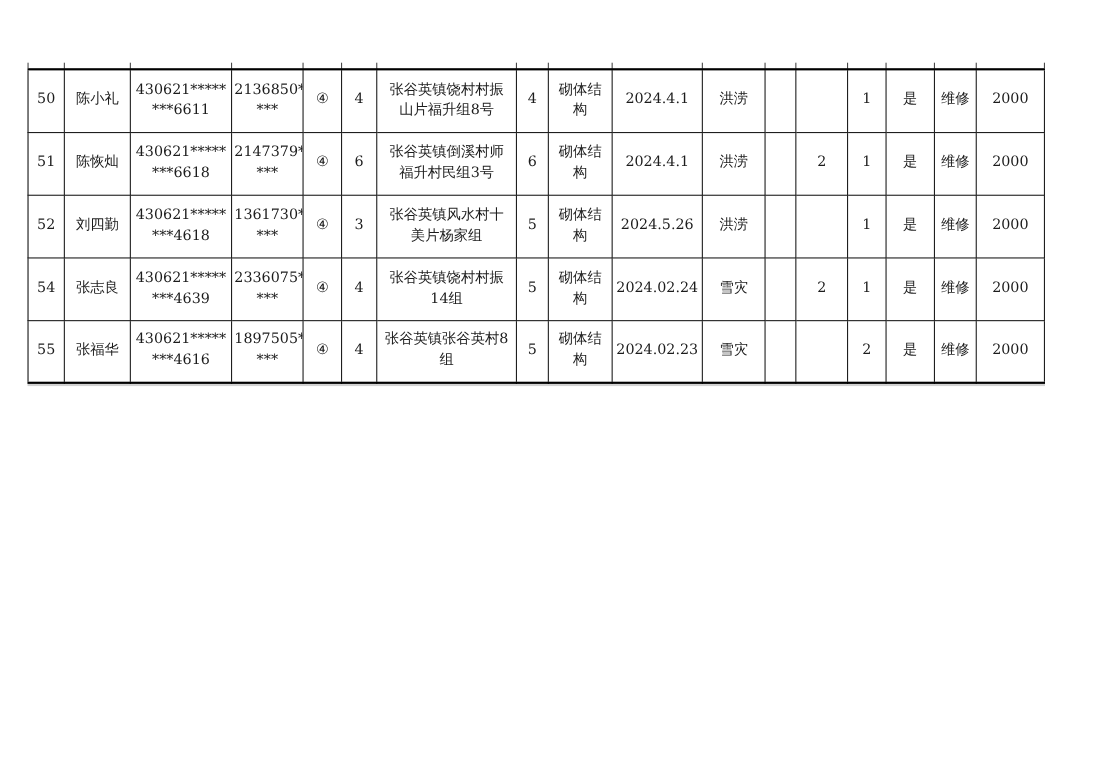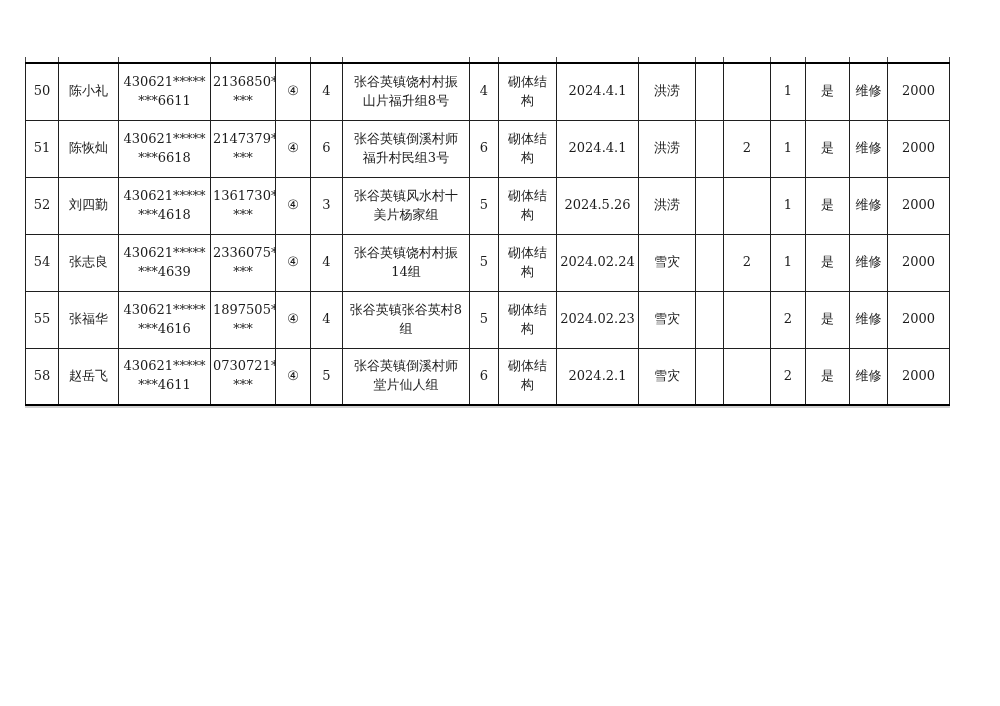--- a/index.html
+++ b/index.html
@@ -203,38 +203,15 @@
 构</td>
           <td>2024.02.23</td>
           <td>雪灾</td>
           <td></td>
           <td></td>
           <td>2</td>
           <td>是</td>
           <td>维修</td>
           <td>2000</td>
         </tr>
-        <tr>
-          <td>58</td>
-          <td>赵岳飞</td>
-          <td>430621*****
-***4611</td>
-          <td>0730721*
-***</td>
-          <td>④</td>
-          <td>5</td>
-          <td>张谷英镇倒溪村师
-堂片仙人组</td>
-          <td>6</td>
-          <td>砌体结
-构</td>
-          <td>2024.2.1</td>
-          <td>雪灾</td>
-          <td></td>
-          <td></td>
-          <td>2</td>
-          <td>是</td>
-          <td>维修</td>
-          <td>2000</td>
-        </tr>
       </tbody>
   </table>
 </div>
 
 </body></html>

